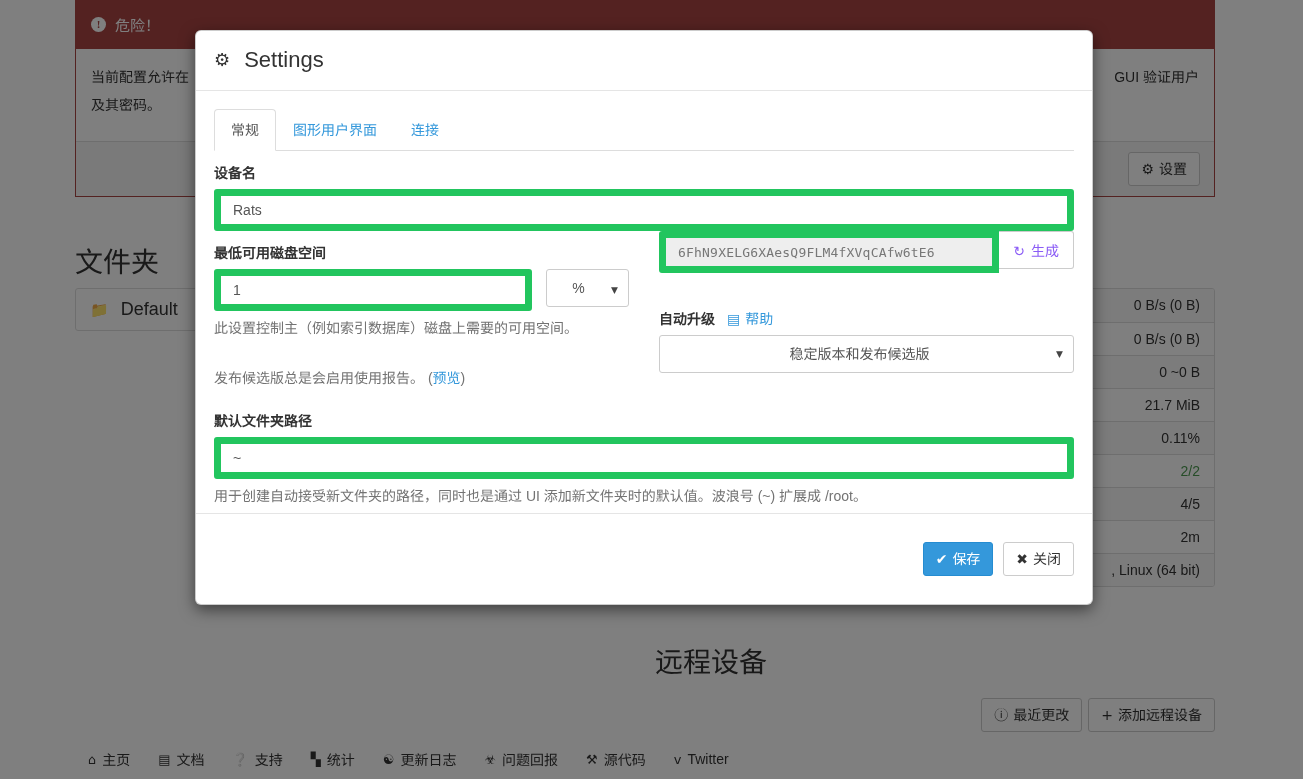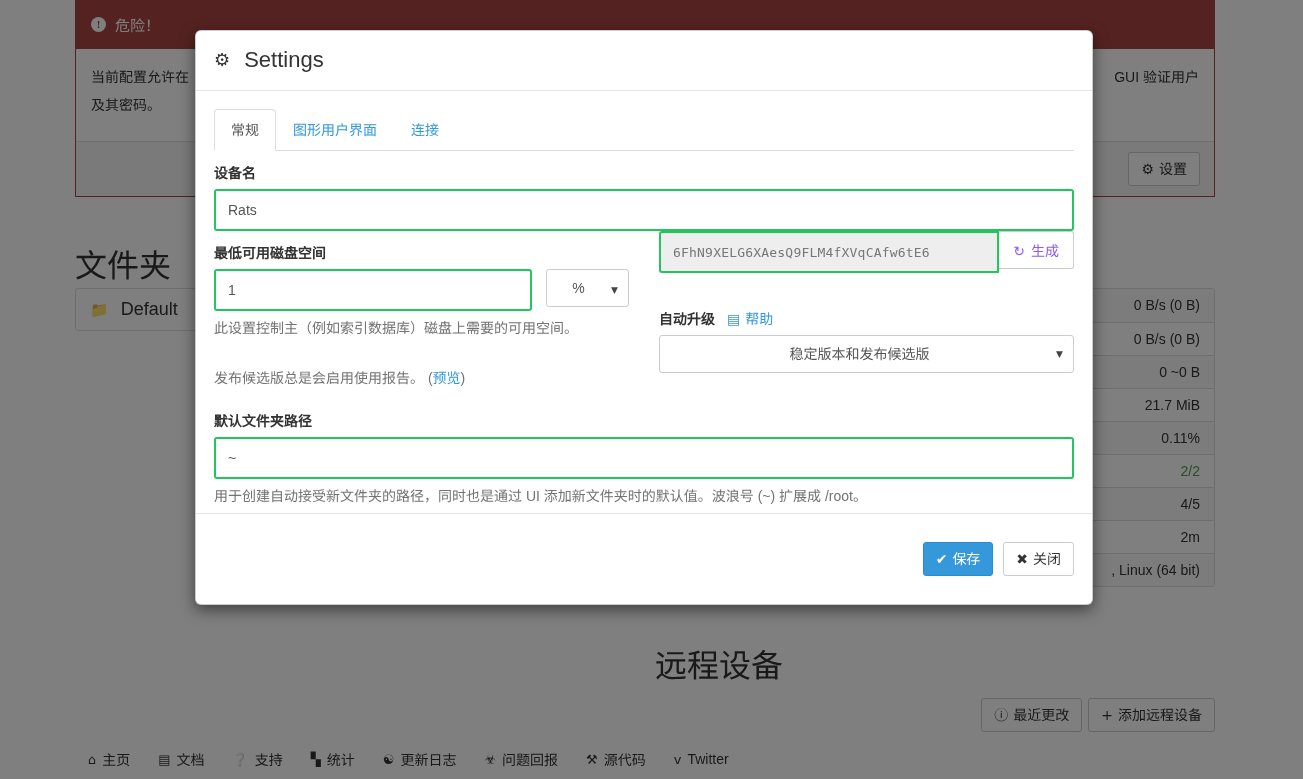--- a/index.html
+++ b/index.html
@@ -88,21 +88,21 @@
   .btn .gl { margin-right: 5px; font-family: "DejaVu Sans", sans-serif; }
   .btn-primary {
     background: #3498db;
     border-color: #258cd1;
     color: #ffffff;
   }
 
   
   .page-h2 {
     position: absolute;
-    font-size: 32px;
+    font-size: 28px;
     font-weight: normal;
     color: #333;
     margin: 0;
     font-family: "Liberation Sans", "DejaVu Sans", sans-serif;
   }
   #folders-title { left: 75px; top: 240px; }
   #remote-title  { left: 655px; top: 640px; }
 
   
   .folder-panel {
@@ -272,21 +272,21 @@
 
   .fc {
     display: block;
     width: 100%;
     height: 42px;
     padding: 7px 12px;
     font-size: 14px;
     line-height: 22px;
     color: #555555;
     background: #ffffff;
-    border: 2px solid #22c55e;
+    border: 7px solid #22c55e;
     border-radius: 3px;
     font-family: "Liberation Sans", "DejaVu Sans", sans-serif;
     outline: none;
   }
   .fc[readonly], .fc.disabled {
     background: #eeeeee;
     color: #777777;
     font-family: "DejaVu Sans Mono", "Liberation Mono", monospace;
     font-size: 13px;
     letter-spacing: .2px;

